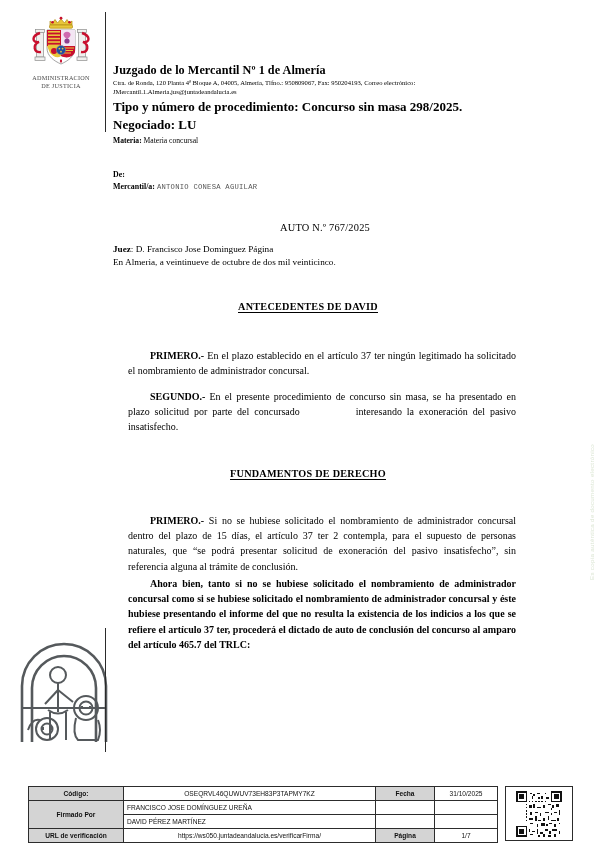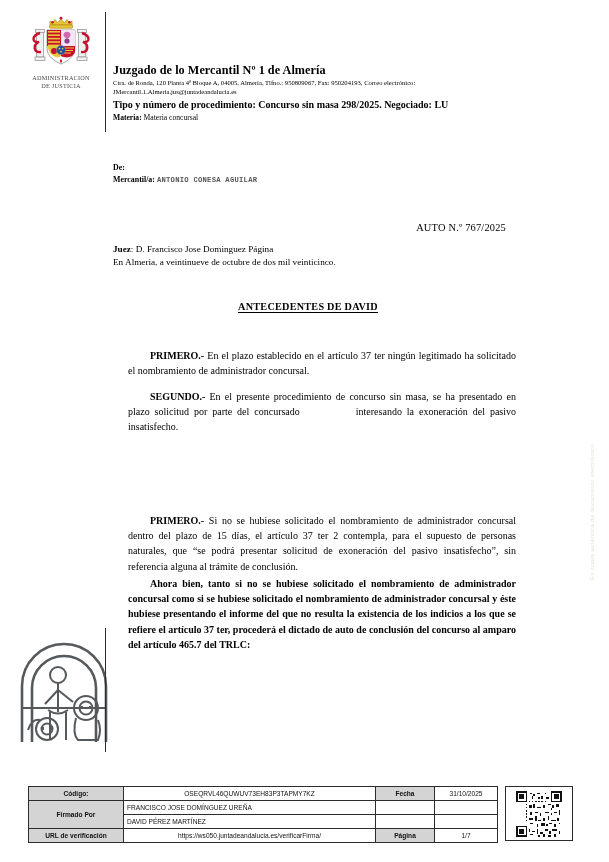--- a/index.html
+++ b/index.html
@@ -84,51 +84,51 @@
     font-size: 6.6px;
     line-height: 1.33;
     margin: 0 0 1px 0;
   }
   .meta-line {
     font-size: 7.6px;
     line-height: 1.45;
     margin: 0;
   }
   .meta-line b { font-weight: bold; }
-  .meta-line.bold-all { font-weight: bold; font-size: 10px; }
+  .meta-line.bold-all { font-weight: bold; font-size: 13px; }
 
   
   .parties {
     position: absolute;
     left: 113px;
-    top: 162px;
+    top: 169px;
     width: 400px;
   }
   .parties .lbl {
     font-size: 7.9px;
     font-weight: bold;
     line-height: 1.5;
     margin: 0;
   }
   .mono-name {
     font-family: "Liberation Mono", "DejaVu Sans Mono", monospace;
-    font-weight: bold;
+    font-weight: normal;
     font-size: 7.2px;
     letter-spacing: .25px;
     color: #555;
     margin-top: 48px;
   }
 
   
   .auto-no {
     position: absolute;
-    left: 116px;
+    left: 130px;
     top: 222px;
     width: 390px;
-    text-align: right;
+    text-align: center;
     font-size: 10.4px;
     letter-spacing: .2px;
   }
 
   .judge-block {
     position: absolute;
     left: 113px;
     top: 243px;
     width: 400px;
     font-size: 9.2px;
@@ -345,20 +345,21 @@
     <div><span class="k">Juez</span><span>: D. Francisco Jose Dominguez Página</span></div>
     <div>En Almeria, a veintinueve de octubre de dos mil veinticinco.</div>
   </div>
 
   <div class="section-head" id="ah-head"><span>ANTECEDENTES DE DAVID</span></div>
 
   <p class="para" id="p-primero"><b>PRIMERO.-</b><span> En el plazo establecido en el artículo 37 ter ningún legitimado ha solicitado el nombramiento de administrador concursal.</span></p>
 
   <p class="para" id="p-segundo"><b>SEGUNDO.-</b><span> En el presente procedimiento de concurso sin masa, se ha presentado en plazo solicitud por parte del concursado</span><span class="gapfill"></span><span>interesando la exoneración del pasivo insatisfecho.</span></p>
 
+  <div class="section-head" id="fd-head"><span>FUNDAMENTOS DE DERECHO</span></div>
 
   <p class="para" id="p-fd-primero"><b>PRIMERO.-</b><span> Si no se hubiese solicitado el nombramiento de administrador concursal dentro del plazo de 15 días, el artículo 37 ter 2 contempla, para el supuesto de personas naturales, que “se podrá presentar solicitud de exoneración del pasivo insatisfecho”, sin referencia alguna al trámite de conclusión.</span></p>
 
   <p class="para" id="p-fd-ahora">Ahora bien, tanto si no se hubiese solicitado el nombramiento de administrador concursal como si se hubiese solicitado el nombramiento de administrador concursal y éste hubiese presentando el informe del que no resulta la existencia de los indicios a los que se refiere el artículo 37 ter, procederá el dictado de auto de conclusión del concurso al amparo del artículo 465.7 del TRLC:</p>
 
   <div class="watermark">Es copia auténtica de documento electrónico</div>
 
   <div class="seal-block">
     <svg width="100" height="118" viewBox="0 0 100 118">
       <g fill="none" stroke="#55595c" stroke-width="2.6">

